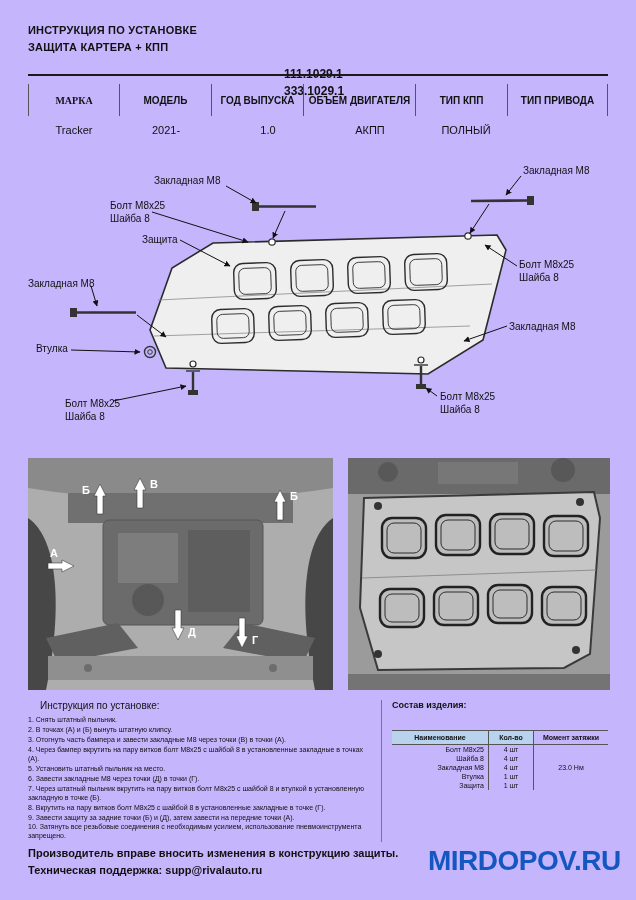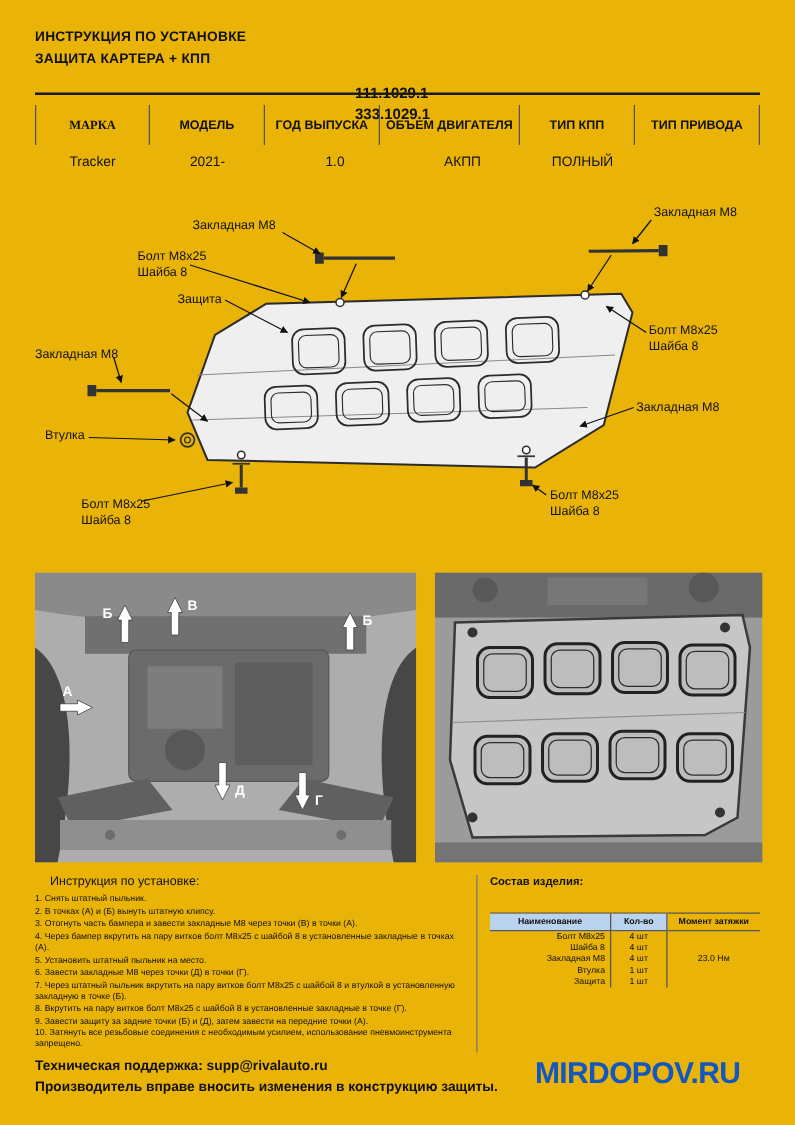--- a/index.html
+++ b/index.html
@@ -1,16 +1,16 @@
 <!DOCTYPE html>
 <html><head>
 <meta charset="utf-8">
 <style>
   html,body{margin:0;padding:0;background:#e8e8e8;}
-  .page{position:relative;width:636px;height:900px;background:#eab308;margin:0 auto;
+  .page{position:relative;width:636px;height:900px;background:#c4b5fd;margin:0 auto;
         font-family:"Liberation Sans",sans-serif;color:#111;overflow:hidden;}
 
   
   .hdr-left{position:absolute;left:28px;top:22px;font-size:11px;font-weight:700;line-height:17px;letter-spacing:.2px;}
   .hdr-nums{position:absolute;left:284px;top:22px;font-size:12px;font-weight:700;line-height:17px;margin-top:44px;}
   .rule{position:absolute;left:28px;right:28px;top:74px;border-top:2px solid #1a1a1a;}
 
   
   .spec{position:absolute;left:28px;top:84px;width:580px;}
   .spec-row{display:flex;}
@@ -45,21 +45,21 @@
   .comp-table td{font-size:7px;padding:1px 4px;}
   .comp-table .hl{background:#b9d3ee;}
   .comp-table td.name{text-align:right;}
   .comp-table td.qty{text-align:center;width:40px;}
   .comp-table th.c-qty{width:40px;}
   .comp-table th.c-torque{width:70px;}
   .comp-table td.torque{text-align:center;vertical-align:middle;font-size:7px;}
 
   
   .footer{position:absolute;left:28px;top:845px;font-size:11px;font-weight:700;line-height:17px;}
-  .watermark{position:absolute;left:428px;top:845px;font-size:24px;font-weight:800;letter-spacing:-0.5px;}
+  .watermark{position:absolute;left:428px;top:845px;font-size:28px;font-weight:800;letter-spacing:-0.5px;}
 </style>
 </head>
 <body>
 
 <div class="page">
 
   <div class="hdr-left">
     <div>ИНСТРУКЦИЯ ПО УСТАНОВКЕ</div>
     <div>ЗАЩИТА КАРТЕРА + КПП</div>
   </div>
@@ -314,22 +314,22 @@
         </tr>
         <tr>
           <td class="name">Защита</td>
           <td class="qty">1 шт</td>
         </tr>
       </tbody>
     </table>
   </div>
 
   <div class="footer">
+    <div>Производитель вправе вносить изменения в конструкцию защиты.</div>
     <div>
       <span>Техническая поддержка:</span>
       <span>supp@rivalauto.ru</span>
     </div>
-    <div>Производитель вправе вносить изменения в конструкцию защиты.</div>
   </div>
 
   <div class="watermark" style="color: rgb(21, 87, 192);">MIRDOPOV.RU</div>
 
 </div>
 
 </body></html>

